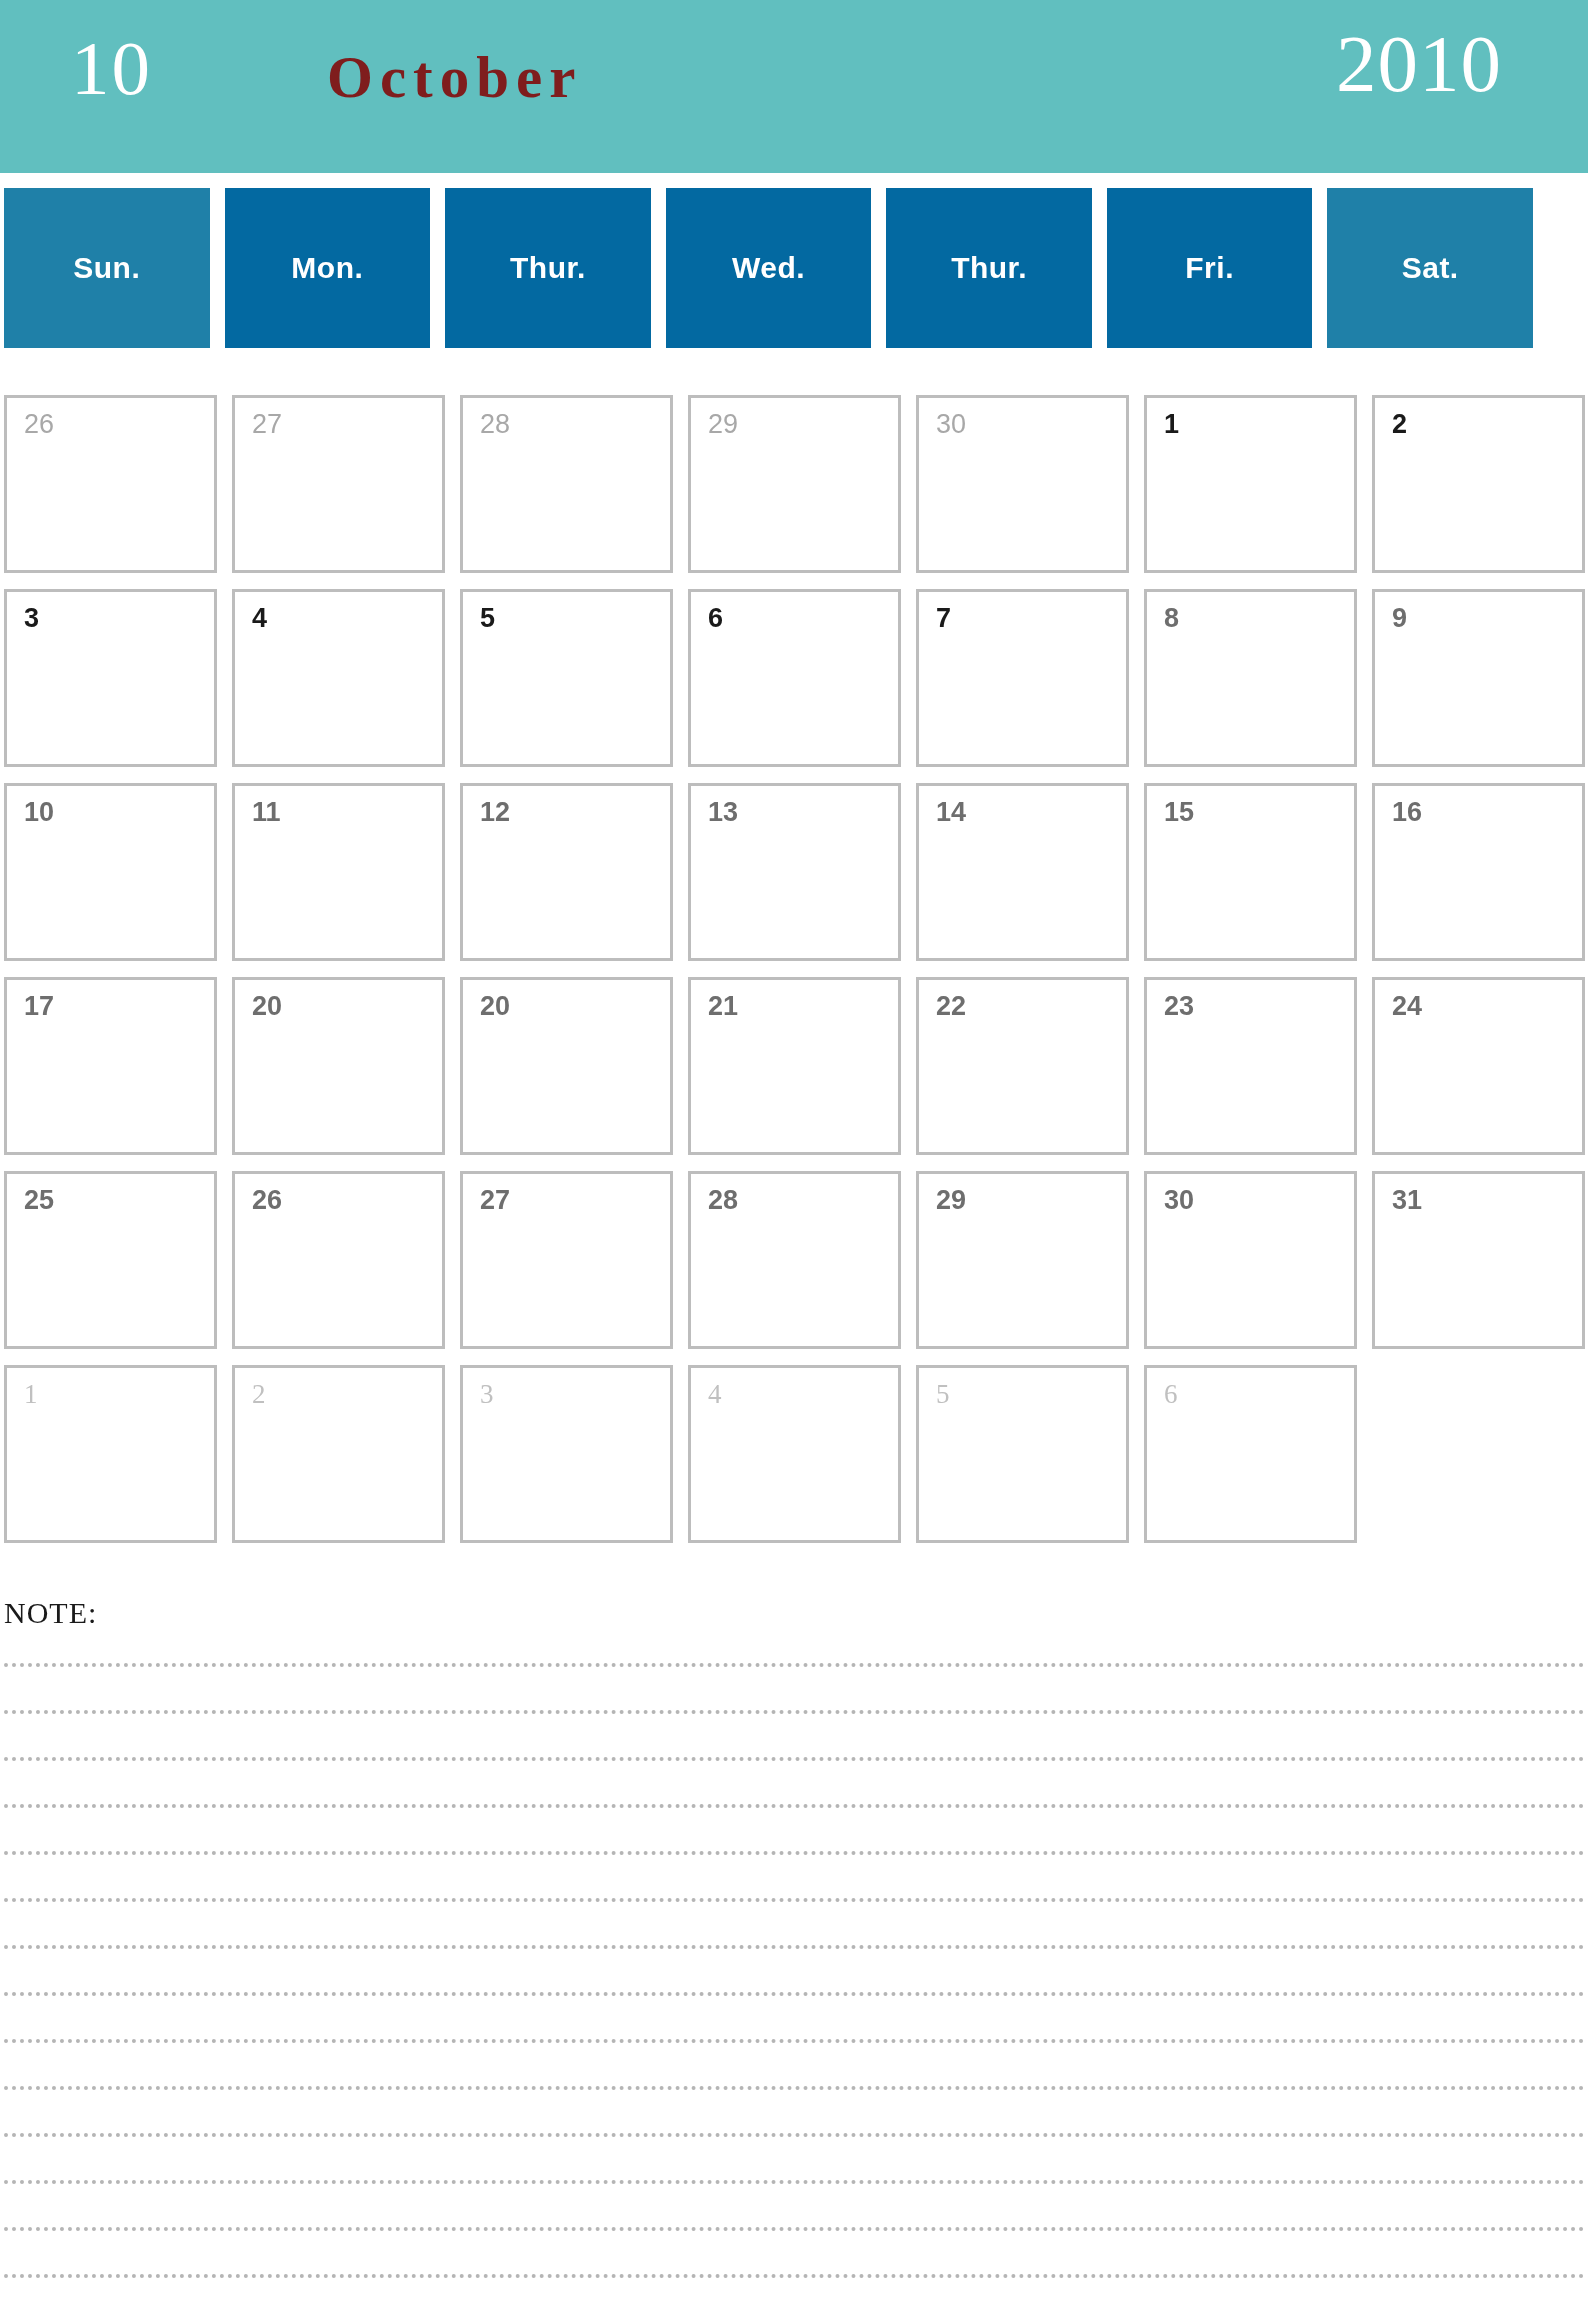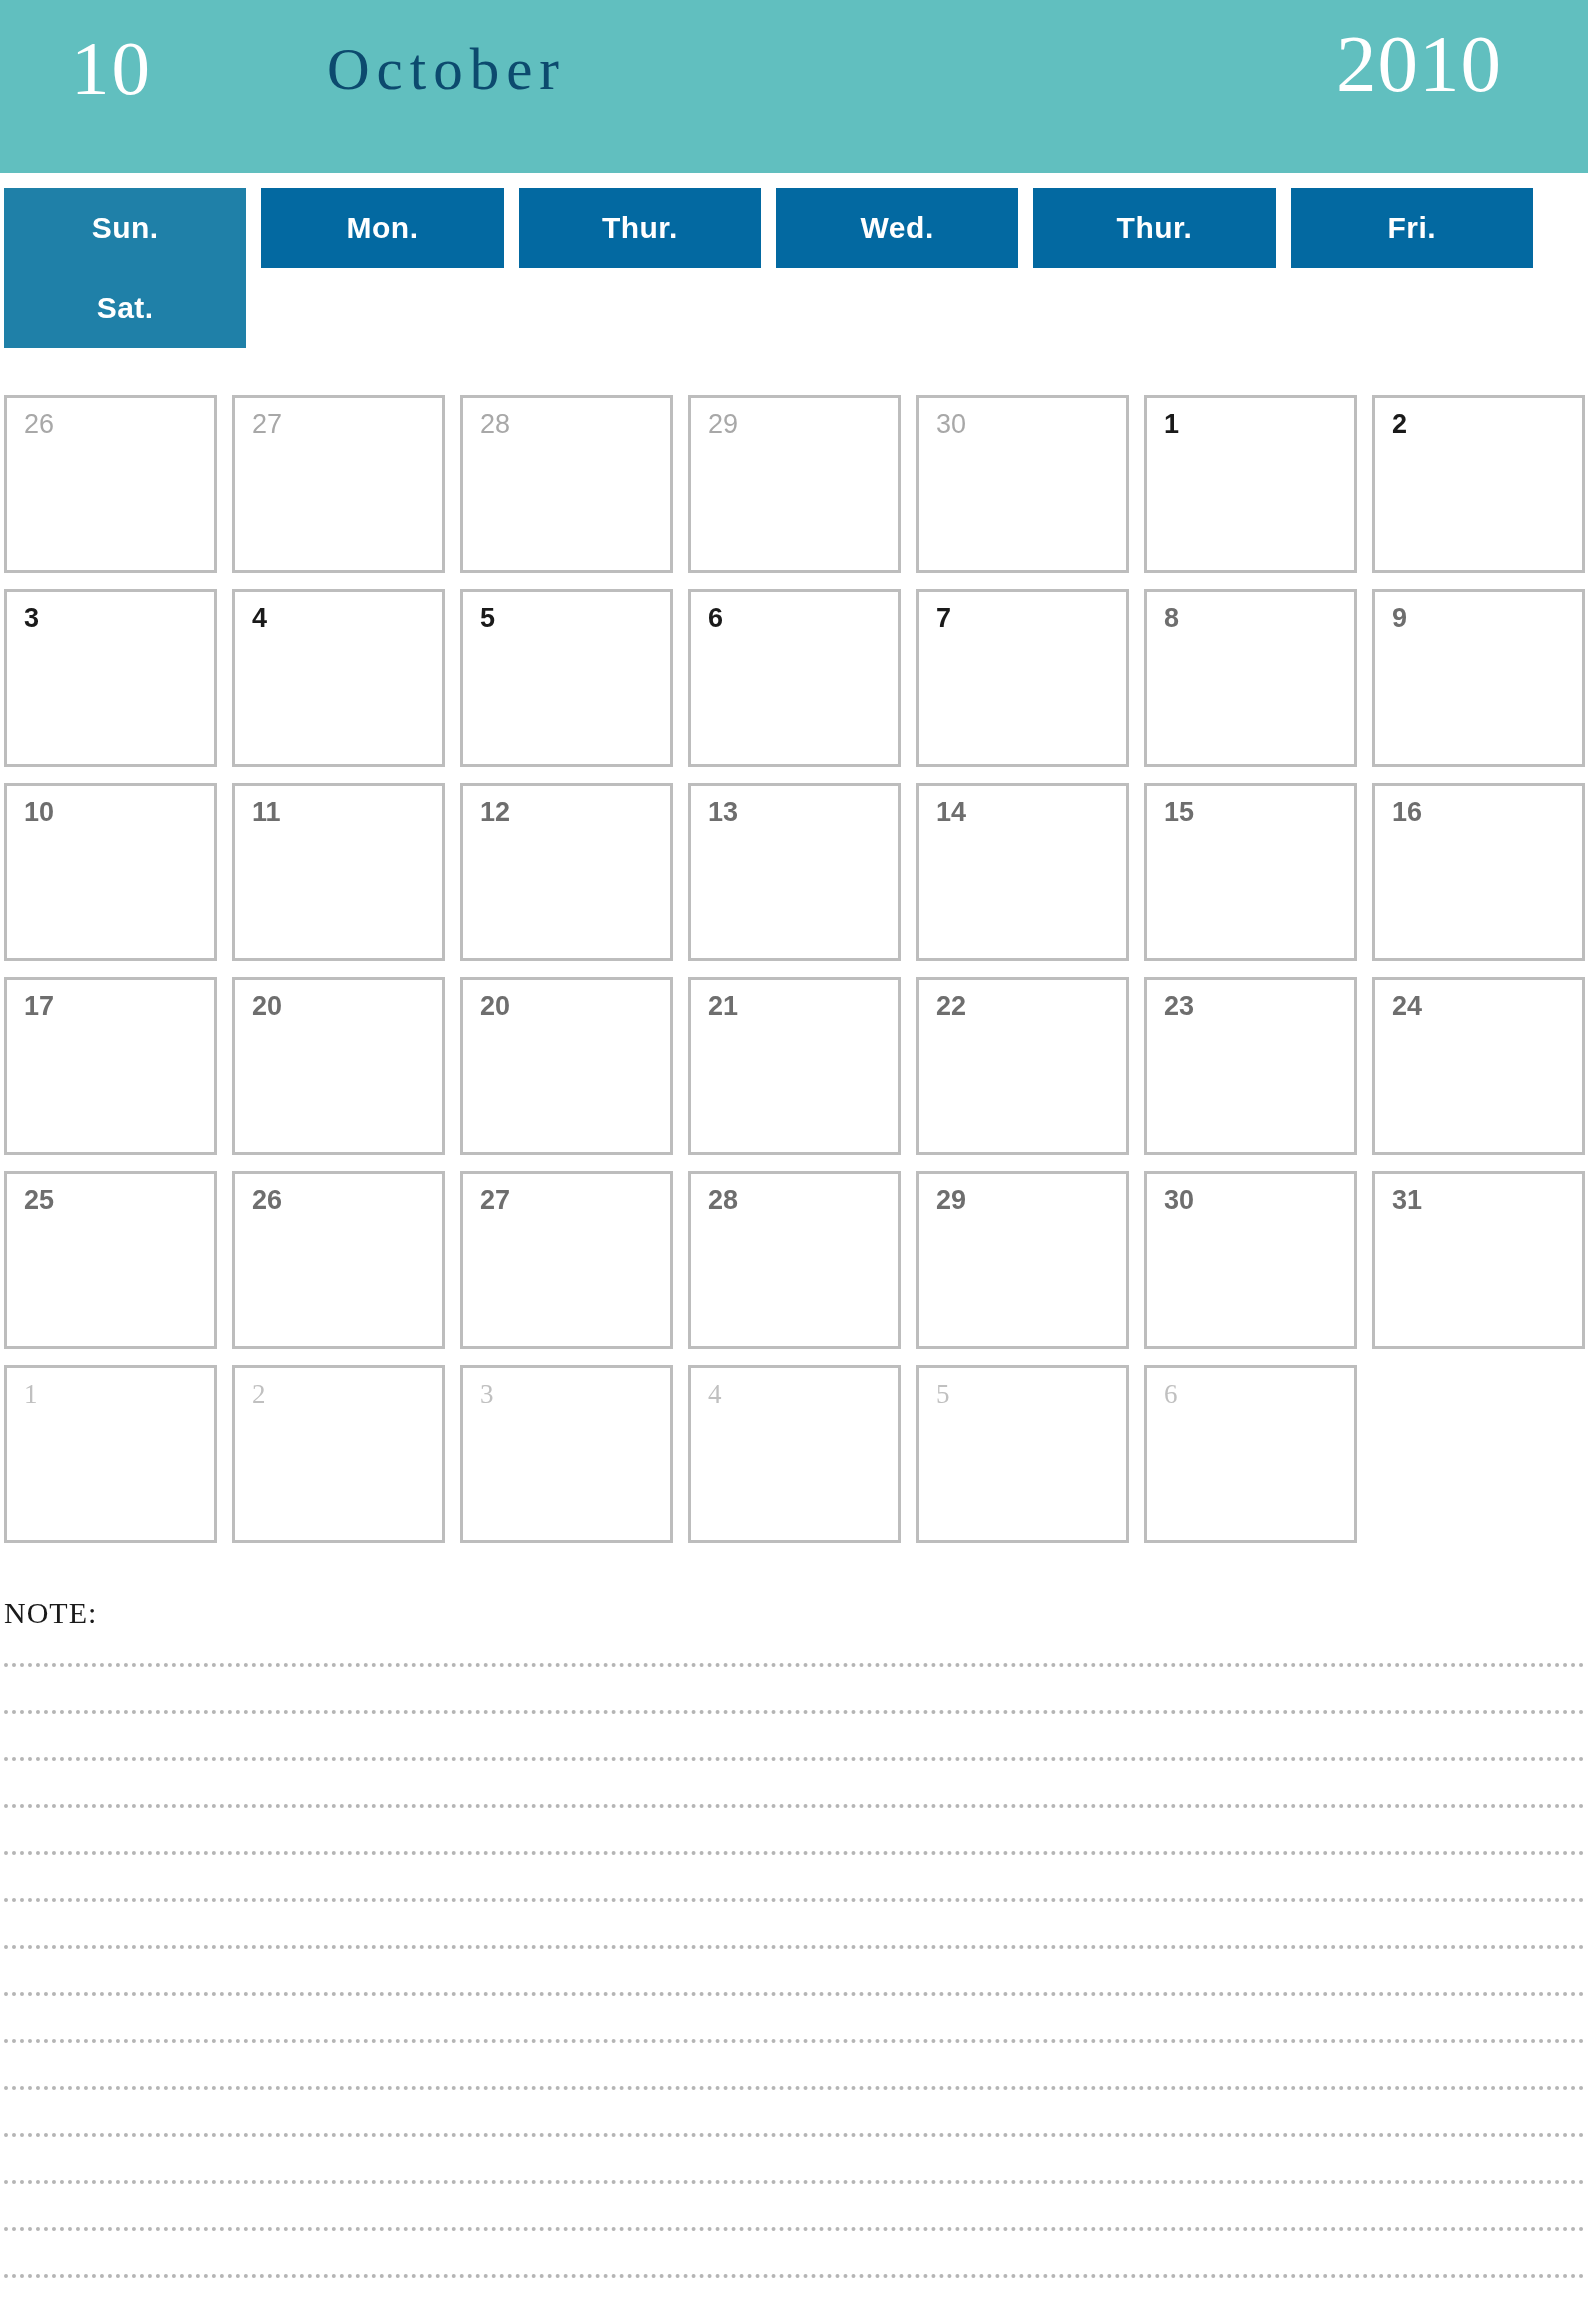--- a/index.html
+++ b/index.html
@@ -38,27 +38,27 @@
     font-family: "Liberation Serif", "DejaVu Serif", serif;
     font-size: 77px;
     line-height: 1;
     color: #ffffff;
     letter-spacing: 2px;
     font-weight: 400;
   }
   .title-month-name {
     position: absolute;
     left: 327px;
-    top: 40px;
+    top: 48px;
     font-family: "Liberation Serif", "DejaVu Serif", serif;
     font-size: 59px;
     line-height: 1;
-    color: #0c4a6e;
+    color: #7f1d1d;
     letter-spacing: 7px;
-    font-weight: 400;
+    font-weight: 700;
   }
   .title-year {
     position: absolute;
     right: 87px;
     top: 24px;
     font-family: "Liberation Serif", "DejaVu Serif", serif;
     font-size: 81px;
     line-height: 1;
     color: #ffffff;
     letter-spacing: 1px;
@@ -66,21 +66,21 @@
   }
 
   
   .weekday-row {
     position: absolute;
     left: 0;
     top: 188px;
     width: 1537px;
     height: 160px;
     display: grid;
-    grid-template-columns: repeat(6, 1fr);
+    grid-template-columns: repeat(7, 1fr);
     column-gap: 15px;
     padding: 0 4px;
     box-sizing: border-box;
   }
   .weekday-cell {
     background: #0369a1;
     color: #ffffff;
     display: flex;
     align-items: center;
     justify-content: center;

